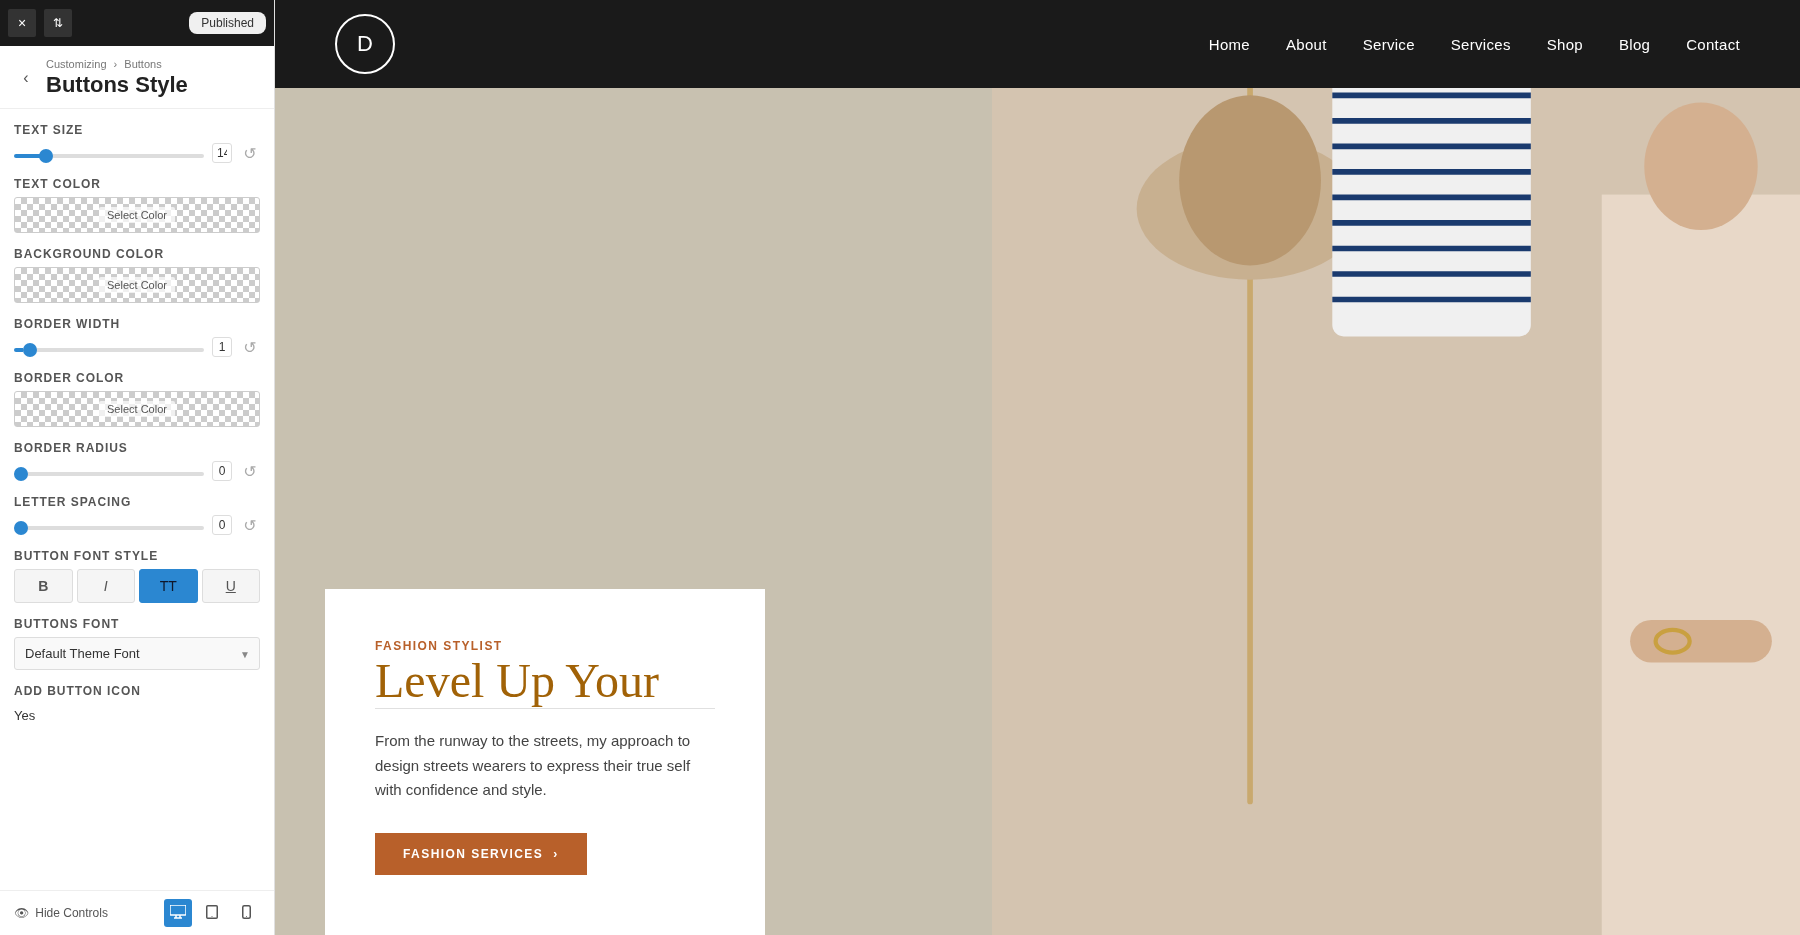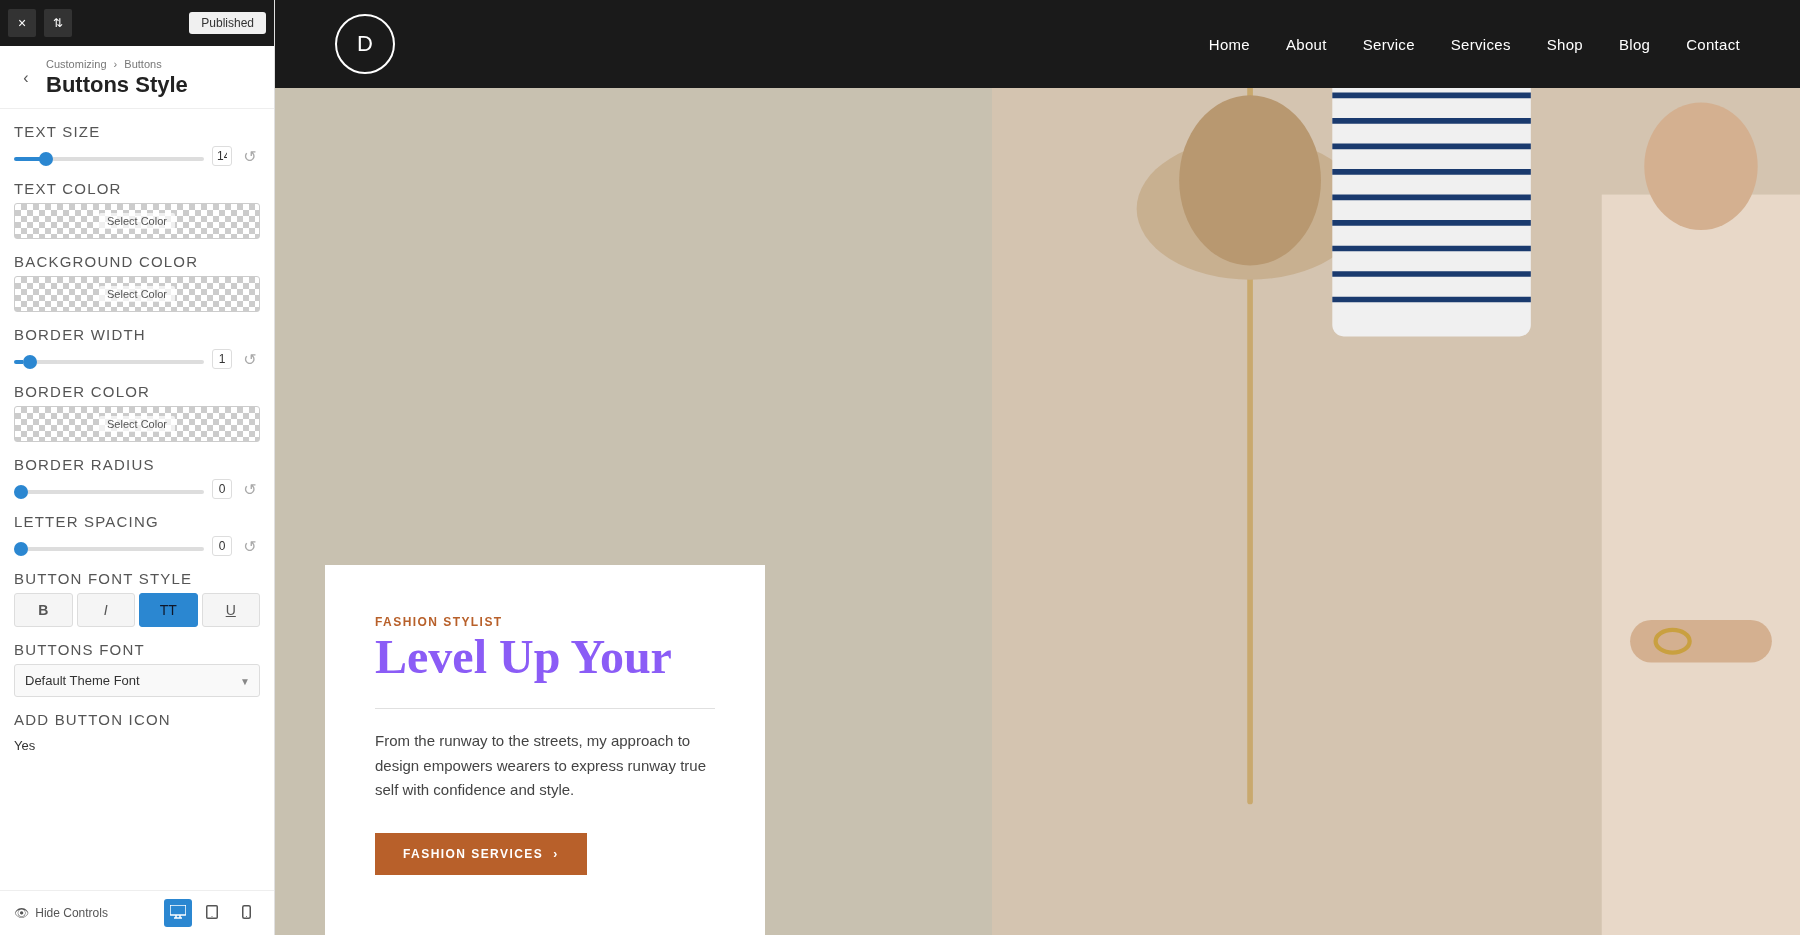--- a/index.html
+++ b/index.html
@@ -42,21 +42,21 @@
       color: #fff;
       font-size: 12px;
       cursor: pointer;
       display: flex; align-items: center; justify-content: center;
       border-radius: 2px;
     }
     .topbar-published {
       margin-left: auto;
       background: #f0f0f0;
       border: none;
-      border-radius: 3px;
+      border-radius: 8px;
       padding: 4px 12px;
       font-size: 12px;
       cursor: pointer;
       color: #333;
     }
 
     .panel-header {
       padding: 12px 14px 10px 14px;
       border-bottom: 1px solid #eee;
       display: flex;
@@ -87,22 +87,22 @@
     }
 
     .panel-body {
       flex: 1;
       overflow-y: auto;
       padding: 14px 14px 0 14px;
     }
 
     .control-group { margin-bottom: 14px; }
     .control-label {
-      font-size: 15px;
-      font-weight: 400;
+      font-size: 12px;
+      font-weight: 700;
       letter-spacing: 0.08em;
       color: #555;
       text-transform: uppercase;
       margin-bottom: 6px;
       display: block;
     }
 
     .slider-row {
       display: flex;
       align-items: center;
@@ -329,24 +329,23 @@
     }
     .card-tag {
       font-size: 12px;
       font-weight: 600;
       letter-spacing: 0.12em;
       color: #b8602a;
       text-transform: uppercase;
     }
     .card-heading {
       font-size: 48px;
-      font-weight: 700;
-      color: #8b5cf6;
+      font-weight: 400;
+      color: #a16207;
       line-height: 1.15;
-      margin-bottom: 24px;
       font-family: Georgia, 'Times New Roman', serif;
     }
     .card-divider {
       width: 100%;
       height: 1px;
       background: #e0e0e0;
       margin-bottom: 20px;
     }
     .card-body {
       font-size: 15px;
@@ -590,20 +589,20 @@
       </svg>
     </div>
   </div>
 
   <div class="content-card">
     <div class="card-tag">FASHION STYLIST</div>
     <h1 class="card-heading">
       <span>Level Up Your</span><br>
     </h1>
     <div class="card-divider"></div>
-    <p class="card-body">From the runway to the streets, my approach to design empowers wearers to express runway true self with confidence and style.</p>
+    <p class="card-body">From the runway to the streets, my approach to design streets wearers to express their true self with confidence and style.</p>
     <button class="card-cta">
       <span>FASHION SERVICES</span>
       <span>›</span>
     </button>
   </div>
 
 </div>
 
 </body></html>

